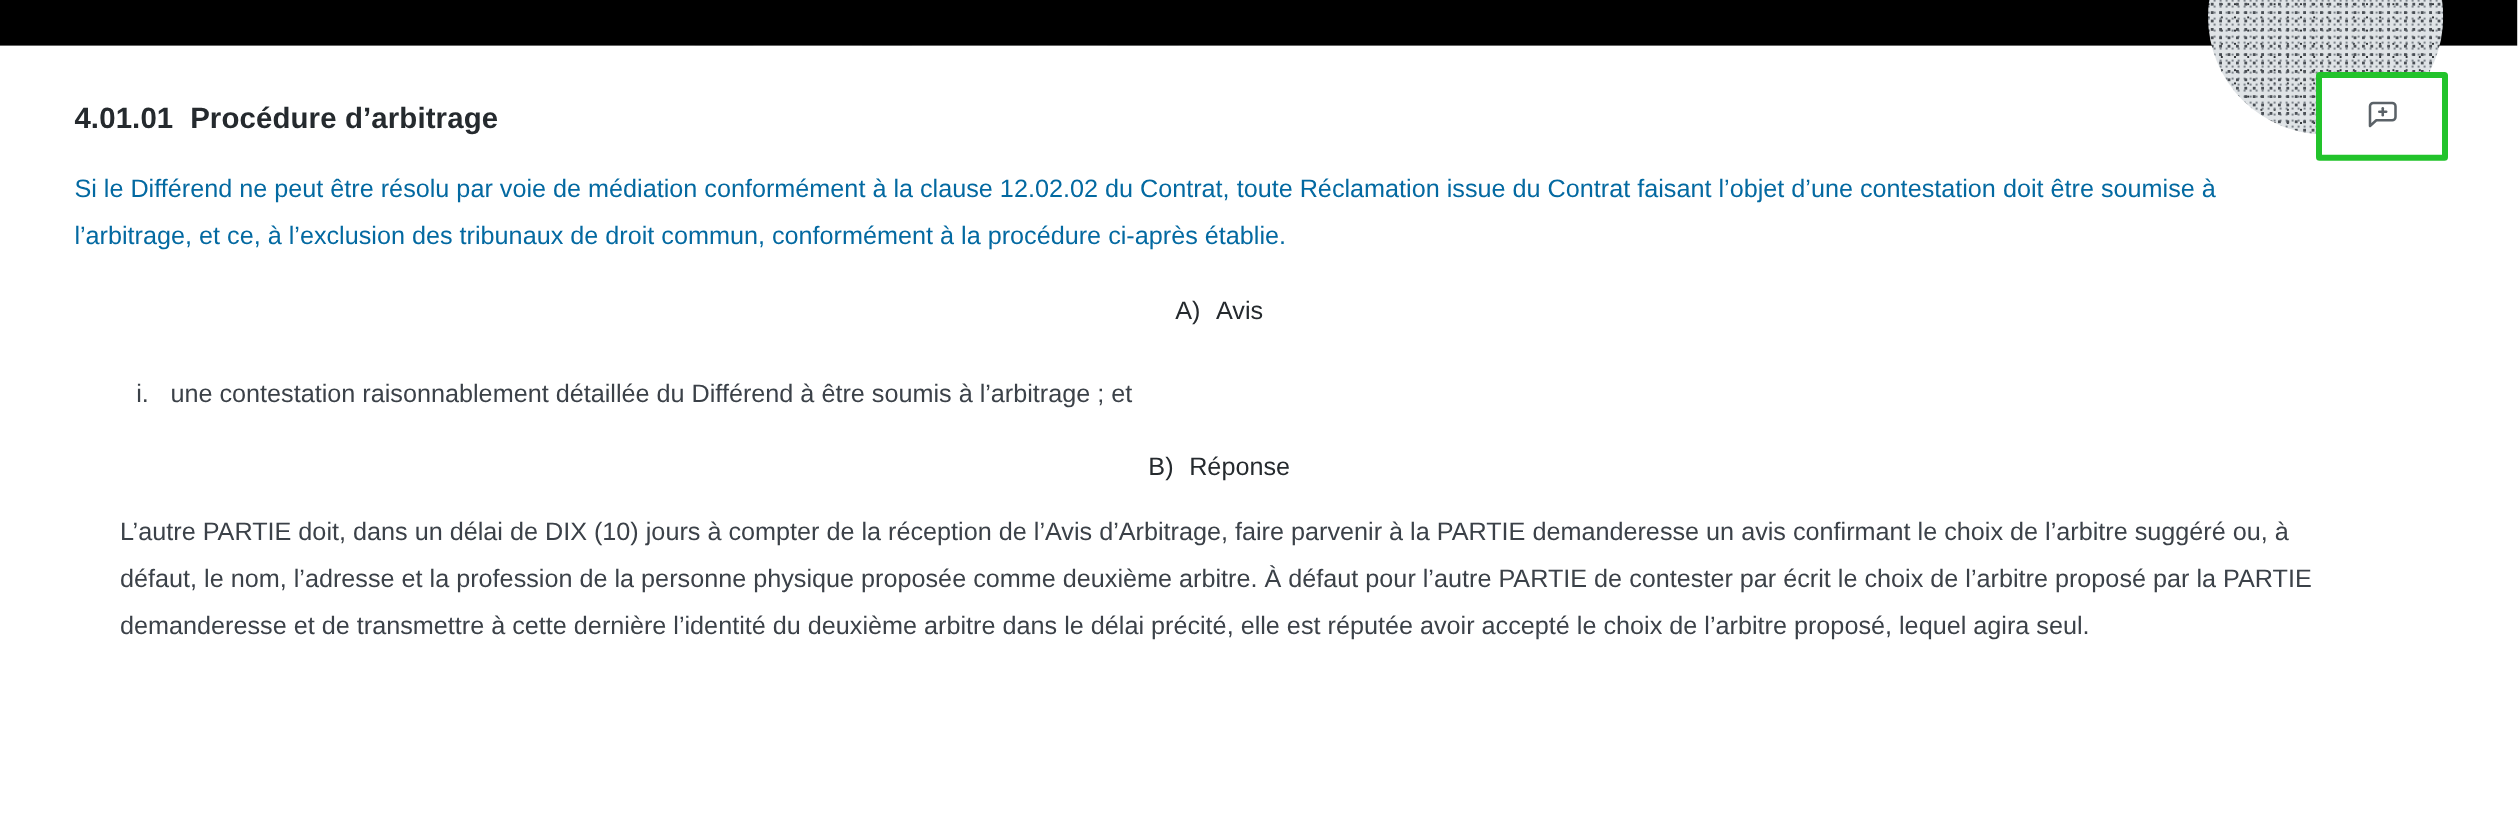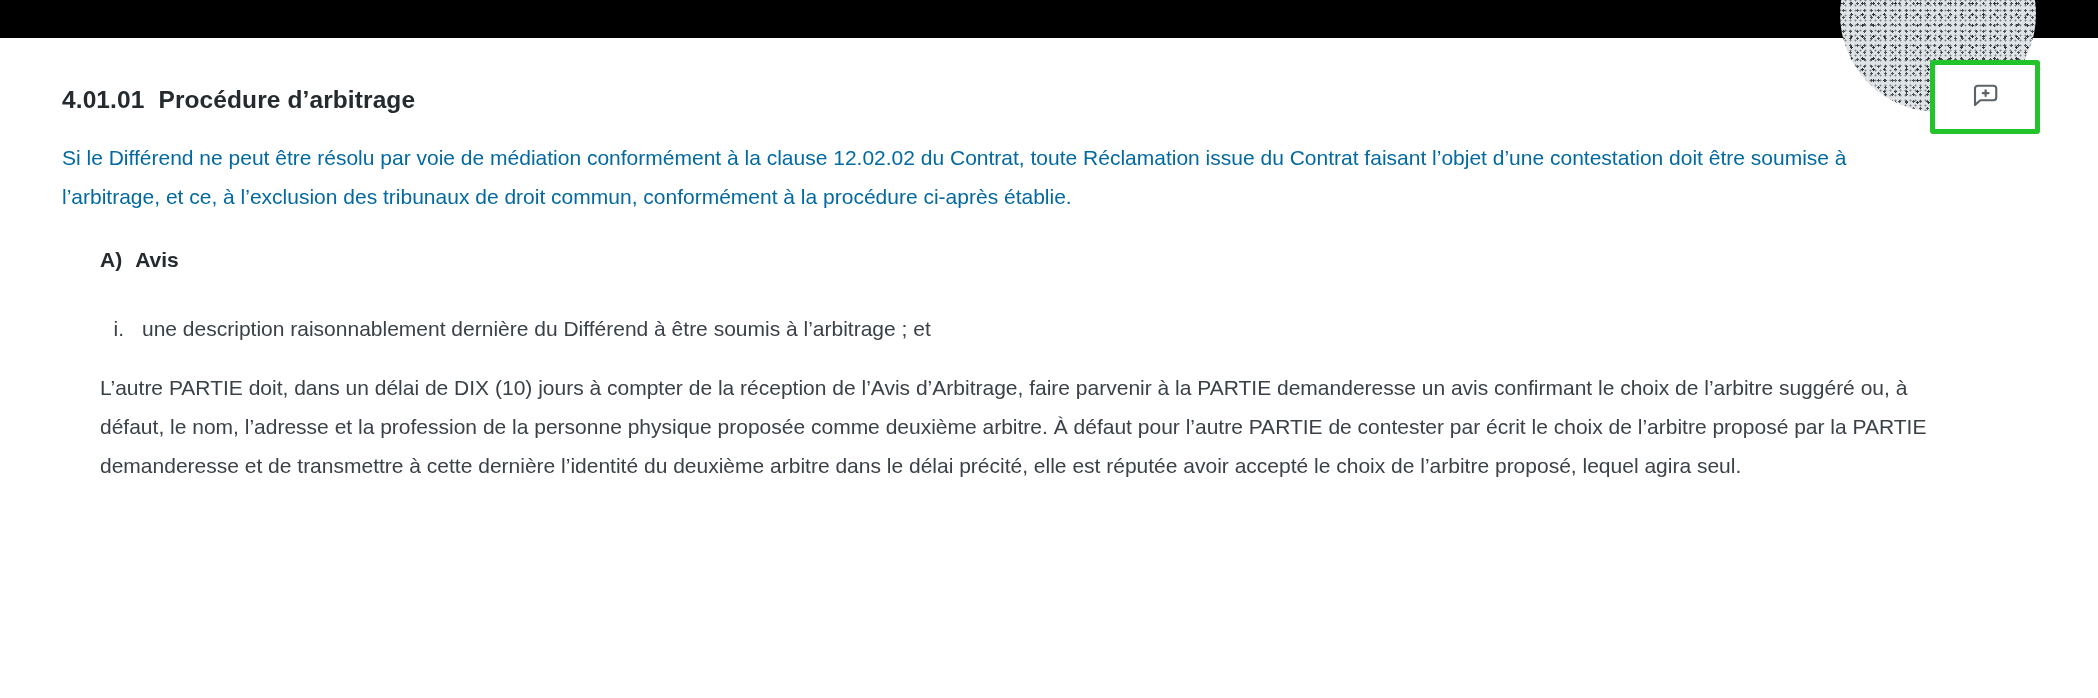--- a/index.html
+++ b/index.html
@@ -112,23 +112,24 @@
     color: #0369a1;
     margin: 24px 0 0 0;
     font-weight: 400;
     max-width: 1840px;
   }
 
   .sub-block { margin-left: 38px; }
 
   h3.sub-heading {
     font-size: 21px;
-    font-weight: 700;
+    font-weight: 400;
     color: #252a2e;
     margin: 32px 0 0 0;
+    text-align: center;
   }
   h3.sub-heading .lbl { margin-right: 13px; }
 
   p.sub-text {
     font-size: 21px;
     line-height: 39px;
     color: #3b4148;
     margin: 22px 0 0 0;
     font-weight: 400;
   }
@@ -197,23 +198,26 @@
 
       <p class="body-text">Si le Différend ne peut être résolu par voie de médiation conformément à la clause 12.02.02 du Contrat, toute Réclamation issue du Contrat faisant l’objet d’une contestation doit être soumise à l’arbitrage, et ce, à l’exclusion des tribunaux de droit commun, conformément à la procédure ci-après établie.</p>
 
       <div class="sub-block">
         <h3 class="sub-heading">
           <span class="lbl">A)</span><span>Avis</span>
         </h3>
 
         <div class="roman-item">
           <span class="marker">i.</span>
-          <span>une description raisonnablement dernière du Différend à être soumis à l’arbitrage ; et</span>
+          <span>une contestation raisonnablement détaillée du Différend à être soumis à l’arbitrage ; et</span>
         </div>
 
+        <h3 class="sub-heading">
+          <span class="lbl">B)</span><span>Réponse</span>
+        </h3>
         <p class="sub-text">L’autre PARTIE doit, dans un délai de DIX (10) jours à compter de la réception de l’Avis d’Arbitrage, faire parvenir à la PARTIE demanderesse un avis confirmant le choix de l’arbitre suggéré ou, à défaut, le nom, l’adresse et la profession de la personne physique proposée comme deuxième arbitre. À défaut pour l’autre PARTIE de contester par écrit le choix de l’arbitre proposé par la PARTIE demanderesse et de transmettre à cette dernière l’identité du deuxième arbitre dans le délai précité, elle est réputée avoir accepté le choix de l’arbitre proposé, lequel agira seul.</p>
       </div>
 
     </div>
   </div>
 
   <div class="comment-wrap">
     <button class="comment-btn">
       <span>
         <svg width="30" height="30" viewBox="0 0 24 24" fill="none" stroke="#5b6268" stroke-width="1.7" stroke-linecap="round" stroke-linejoin="round">

